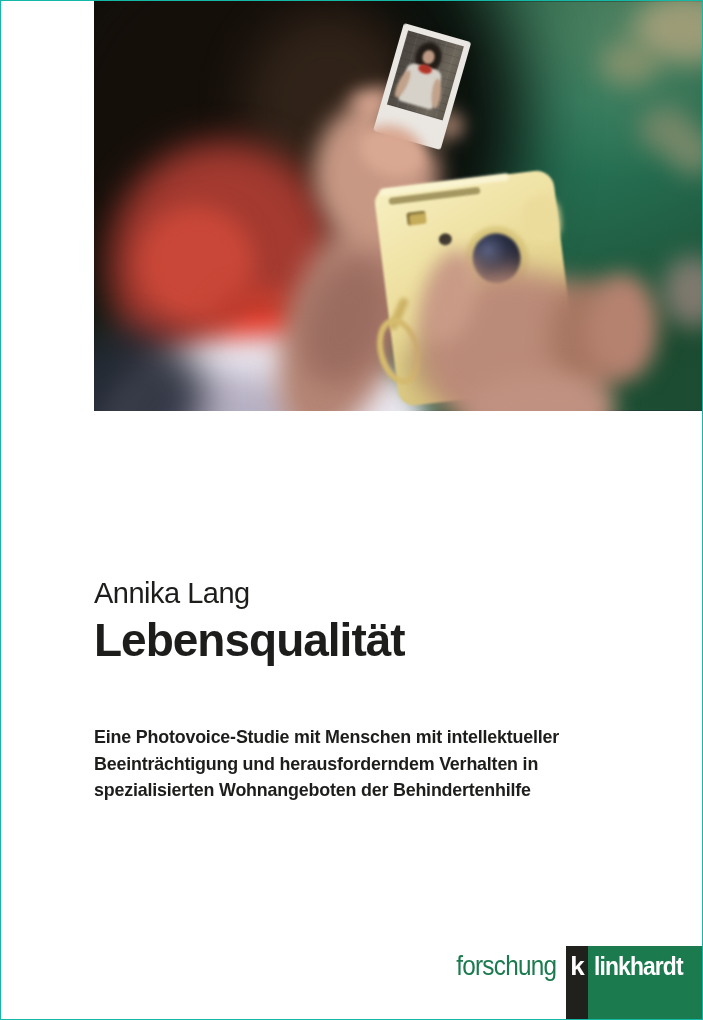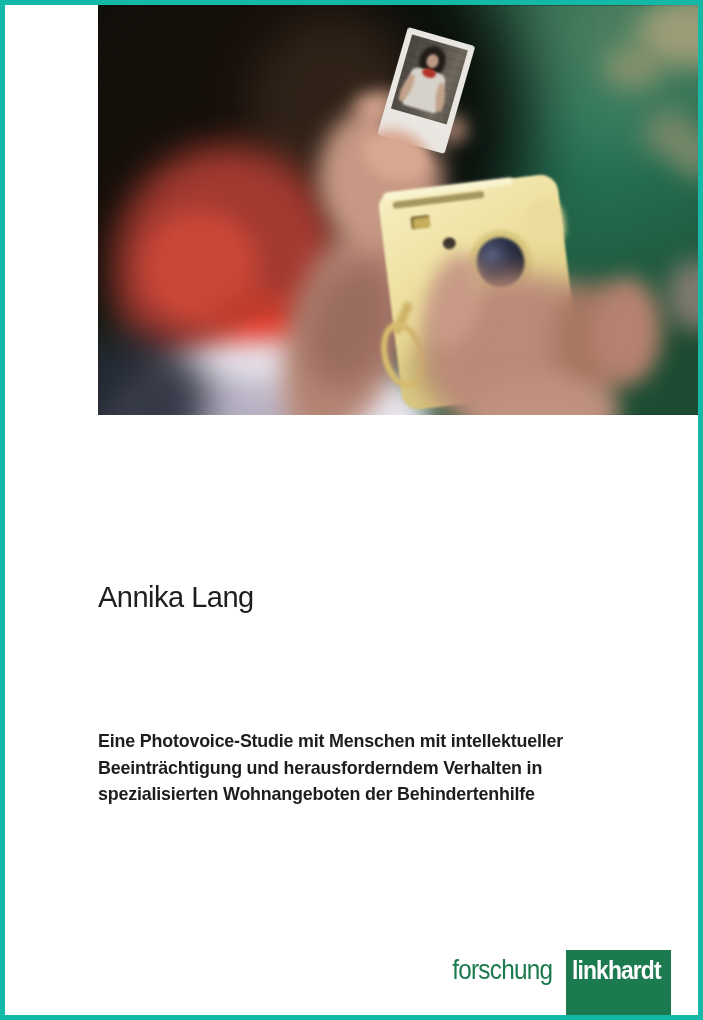--- a/index.html
+++ b/index.html
@@ -1,18 +1,18 @@
 <!DOCTYPE html>
 <html lang="de"><head>
 <meta charset="utf-8">
 <style>
   html,body{margin:0;padding:0;background:#fff;}
   .page{
     position:relative;width:703px;height:1020px;background:#ffffff;
-    border:5px solid #14b8a6;box-sizing:border-box;overflow:hidden;
+    border:1px solid #14b8a6;box-sizing:border-box;overflow:hidden;
     font-family:"Liberation Sans",sans-serif;
   }
   
   .photo{
     position:absolute;left:93px;top:0;width:609px;height:410px;overflow:hidden;
     background:
       radial-gradient(ellipse 300px 220px at 88% 6%, rgba(182,170,130,.28), transparent 70%),
       radial-gradient(ellipse 430px 330px at 80% 25%, #27775a, rgba(39,119,90,0) 72%),
       radial-gradient(ellipse 520px 400px at 96% 82%, #1b4a30, rgba(27,74,48,0) 75%),
       linear-gradient(112deg,#0e1410 0%,#16241a 20%,#24553c 48%,#256649 70%,#1e5438 100%);
@@ -76,21 +76,21 @@
   .pw-arm-r{left:40px;top:38px;width:9px;height:30px;background:#c2a28a;transform:rotate(-10deg);filter:blur(1.2px);}
   .thumb-front{left:265px;top:125px;width:66px;height:50px;background:#d9a892;filter:blur(6px);transform:rotate(18deg);}
   
   .author{position:absolute;left:93px;top:577px;font-size:29px;line-height:30px;letter-spacing:-.5px;}
   .title{position:absolute;left:93px;top:615px;font-size:46px;line-height:49px;font-weight:bold;letter-spacing:-1px;}
   .subtitle{position:absolute;left:93px;top:723px;font-size:19px;line-height:26.5px;font-weight:bold;letter-spacing:-.2px;transform:scaleX(.94);transform-origin:0 0;}
   
   .forschung{position:absolute;top:950px;right:146px;font-size:27px;line-height:30px;letter-spacing:-.8px;font-weight:500;transform:scaleX(.9);transform-origin:100% 50%;}
   .kbox{position:absolute;left:565px;top:945px;width:22px;height:73px;text-align:center;}
   .kbox span{display:inline-block;margin-top:5px;font-size:26px;font-weight:bold;letter-spacing:-1px;}
-  .greenbox{position:absolute;left:561px;top:945px;width:105px;height:73px;}
+  .greenbox{position:absolute;left:587px;top:945px;width:116px;height:73px;}
   .greenbox span{display:inline-block;margin:5px 0 0 6px;font-size:26px;font-weight:bold;letter-spacing:-1px;transform:scaleX(.88);transform-origin:0 50%;}
 </style>
 </head>
 <body>
 
 <div class="page">
 
   <div class="photo">
     <div class="bl tree-shadow"></div>
     <div class="bl hair-dark"></div>
@@ -143,20 +143,21 @@
         <div class="bl pw-arm-l"></div>
         <div class="bl pw-arm-r"></div>
       </div>
     </div>
     <div class="bl thumb-front"></div>
   </div>
 
   <div style="color: rgb(29, 29, 27);">
     <div class="author">Annika Lang</div>
     <div class="title">
+      <div>Lebensqualität</div>
     </div>
     <div class="subtitle">
       <div>Eine Photovoice-Studie mit Menschen mit intellektueller</div>
       <div>Beeinträchtigung und herausforderndem Verhalten in</div>
       <div>spezialisierten Wohnangeboten der Behindertenhilfe</div>
     </div>
   </div>
 
   <div>
     <div class="forschung" style="color: rgb(27, 122, 78);">forschung</div>

